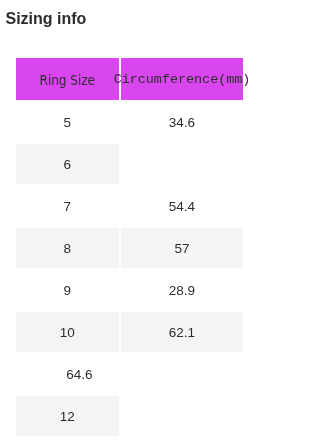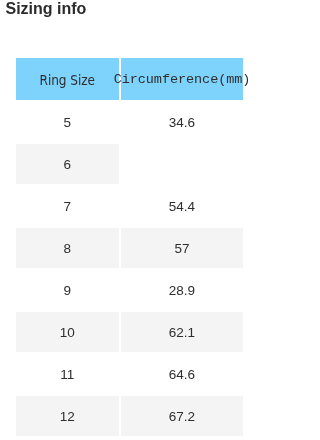--- a/index.html
+++ b/index.html
@@ -3,38 +3,38 @@
 <meta charset="utf-8">
 <title>Sizing info</title>
 <style>
   html,body{margin:0;padding:0;background:#ffffff;}
   body{width:257px;height:440px;overflow:hidden;
        font-family:"DejaVu Sans",sans-serif;
        -webkit-font-smoothing:antialiased;}
 
   .panel{position:relative;width:257px;height:440px;background:#ffffff;}
 
-  .title{position:absolute;left:5.5px;top:0;
+  .title{position:absolute;left:5.5px;top:10px;
          font-family:"Liberation Sans",sans-serif;
          font-size:16px;font-weight:bold;line-height:18px;
          color:#2b2b2b;white-space:nowrap;}
 
   .tbl{position:absolute;left:16px;top:58px;width:226.8px;}
 
   .row{display:flex;width:226.8px;}
   .c1{width:102.5px;}
   .gap{width:2.7px;}
   .c2{width:121.6px;font-family:Liberation Mono, monospace;}
 
   .cell{display:flex;align-items:center;justify-content:center;
         height:40px;box-sizing:border-box;padding-top:1.5px;
         font-size:13.5px;font-stretch:condensed;letter-spacing:-0.06px;
         color:#2e2e2e;white-space:nowrap;}
 
-  .hdr .cell{height:42px;padding-top:1.5px;background:#7dd3fc;}
+  .hdr .cell{height:42px;padding-top:1.5px;background:#d946ef;}
   .body .cell{font-family:"Liberation Sans",sans-serif;font-stretch:normal;letter-spacing:0;}
   .body .row{margin-top:2px;}
   .body .row.alt .cell{background:#f4f4f4;}
 </style>
 </head>
 <body>
 
 <div class="panel">
 
   <div class="title">Sizing info</div>
@@ -73,25 +73,23 @@
           <div class="cell c1">9</div>
           <div class="gap"></div>
           <div class="cell c2">28.9</div>
         </div>
         <div class="row alt">
           <div class="cell c1">10</div>
           <div class="gap"></div>
           <div class="cell c2">62.1</div>
         </div>
         <div class="row">
-          <div class="cell c1">11</div>
           <div class="gap"></div>
           <div class="cell c2">64.6</div>
         </div>
         <div class="row alt">
           <div class="cell c1">12</div>
           <div class="gap"></div>
-          <div class="cell c2">67.2</div>
         </div>
       </div>
 
   </div>
 </div>
 
 </body></html>

